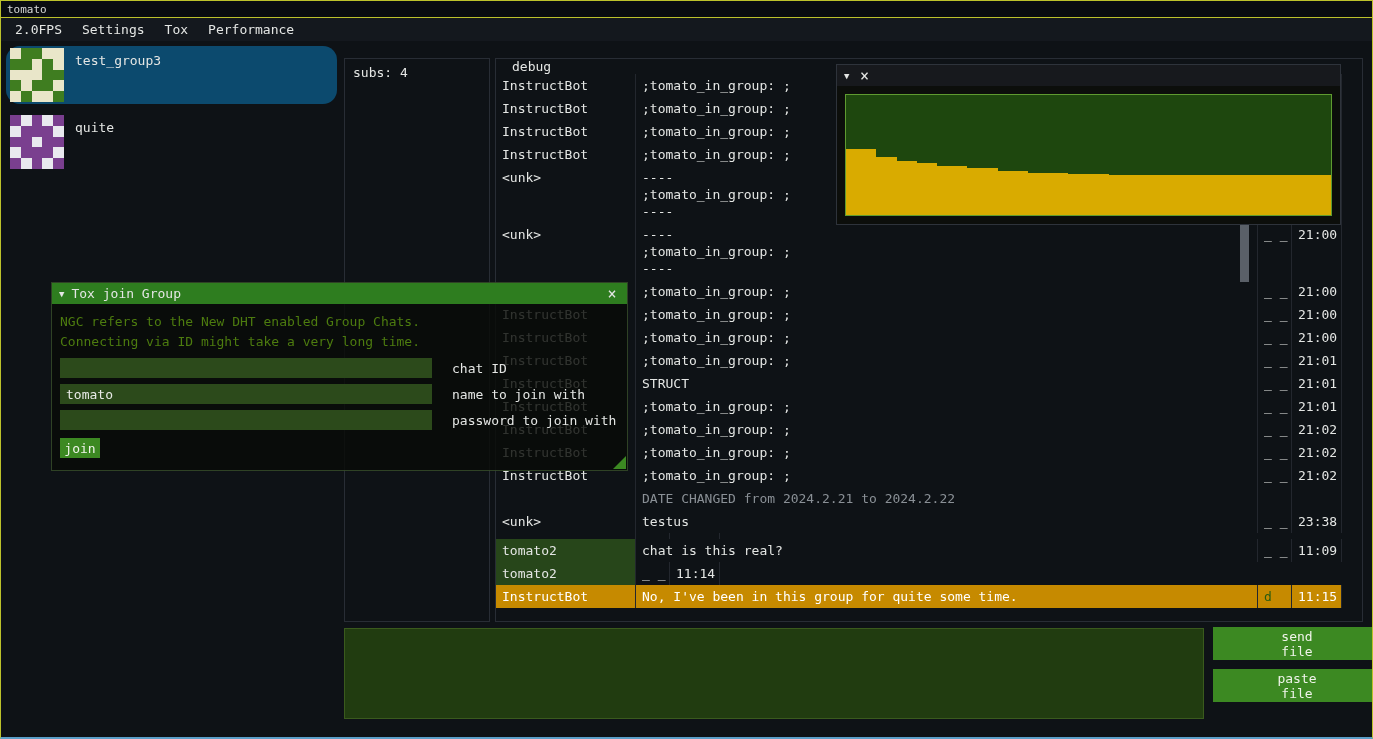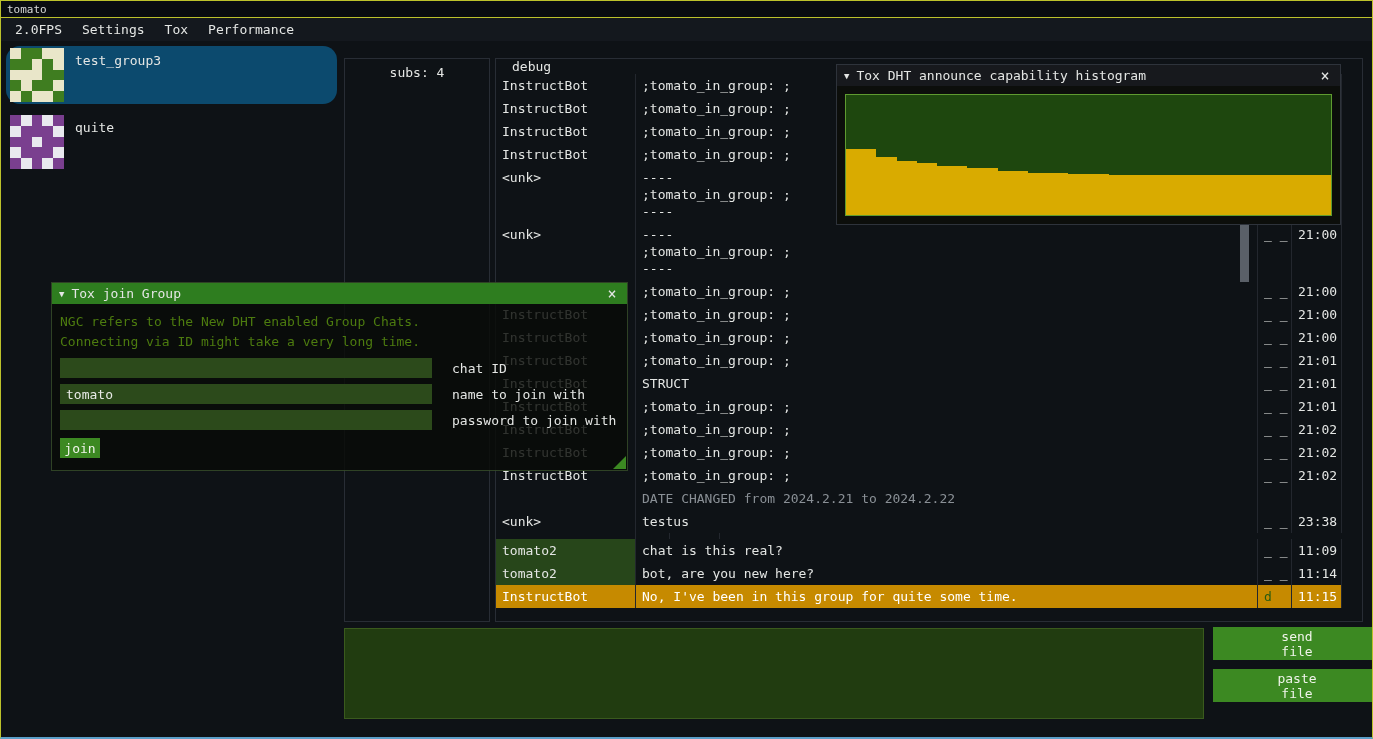--- a/index.html
+++ b/index.html
@@ -19,21 +19,21 @@
   
   .sidebar{position:absolute;left:5px;top:45px;width:331px;}
   .contact{display:flex;gap:11px;height:58px;padding:2px 0 2px 4px;margin-bottom:9px;align-items:center;}
   .contact.selected{background:#0c4a6e;border-radius:14px;}
   .avatar{width:54px;height:54px;flex:0 0 54px;display:grid;
           grid-template-columns:repeat(5,1fr);grid-template-rows:repeat(5,1fr);}
   .contact-name{align-self:flex-start;margin-top:5px;}
 
   
   .subs-panel{position:absolute;left:343px;top:57px;width:146px;height:564px;
-              border:1px solid #282d35;padding:6px 8px;text-align:center;}
+              border:1px solid #282d35;padding:6px 8px;}
   .subs-title{margin-bottom:9px;}
   .member{line-height:20px;white-space:nowrap;}
 
   
   .chat-panel{position:absolute;left:494px;top:57px;width:868px;height:564px;
               border:1px solid #282d35;overflow:hidden;}
   .chat-tab{height:15px;line-height:15px;padding:0 16px;}
   .message-list{position:absolute;left:0;right:0;top:15px;bottom:0;display:flex;
                 flex-direction:column;overflow:hidden;padding-right:20px;}
   .msg-row{display:flex;align-items:stretch;}
@@ -288,21 +288,20 @@
     <div class="cell c-time"></div>
   </div>
         <div class="msg-row self">
     <div class="cell c-name">tomato2</div>
     <div class="cell c-text">chat is this real?</div>
     <div class="cell c-status">_ _</div>
     <div class="cell c-time">11:09</div>
   </div>
         <div class="msg-row self">
     <div class="cell c-name">tomato2</div>
-    <div class="cell c-text">bot, are you new here?</div>
     <div class="cell c-status">_ _</div>
     <div class="cell c-time">11:14</div>
   </div>
         <div class="msg-row highlight">
     <div class="cell c-name">InstructBot</div>
     <div class="cell c-text">No, I've been in this group for quite some time.</div>
     <div class="cell c-status">d</div>
     <div class="cell c-time">11:15</div>
   </div>
       </div>
@@ -337,21 +336,20 @@
         <span class="flabel">password to join with</span>
       </div>
       <button class="btn small">join</button>
       <div class="grip"></div>
     </div>
   </div>
 
   <div class="win hist">
     <div class="win-title dark">
       <span class="arrow">▼</span>
-      <span class="wt">Tox DHT announce capability histogram</span>
       <span class="close">×</span>
     </div>
     <div class="plot">
         <div class="hbar" style="height: 55%; background: rgb(217, 171, 0);"></div>
         <div class="hbar" style="height: 55%; background: rgb(217, 171, 0);"></div>
         <div class="hbar" style="height: 55%; background: rgb(217, 171, 0);"></div>
         <div class="hbar" style="height: 48%; background: rgb(217, 171, 0);"></div>
         <div class="hbar" style="height: 48%; background: rgb(217, 171, 0);"></div>
         <div class="hbar" style="height: 45%; background: rgb(217, 171, 0);"></div>
         <div class="hbar" style="height: 45%; background: rgb(217, 171, 0);"></div>

